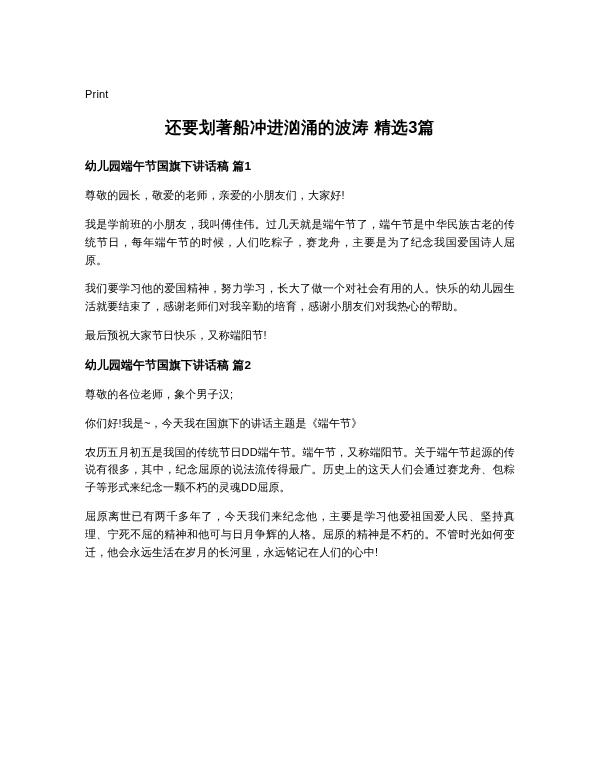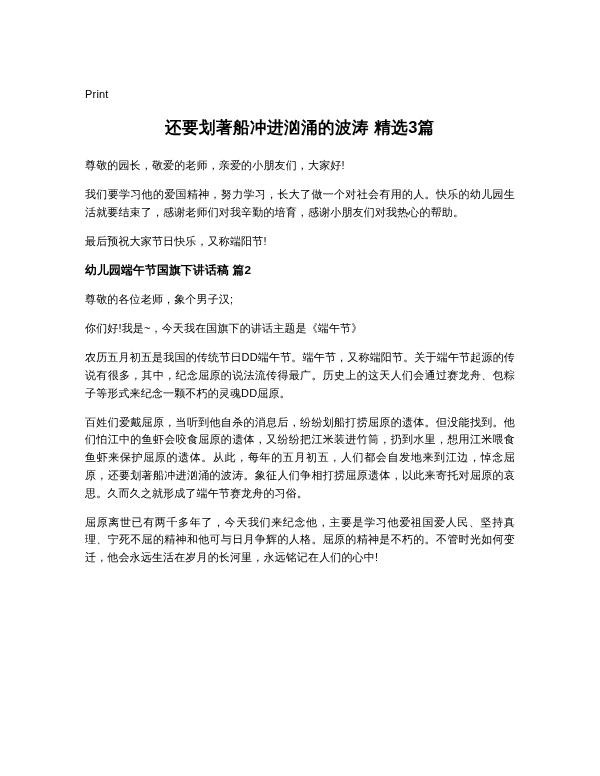--- a/index.html
+++ b/index.html
@@ -71,28 +71,29 @@
 <div class="page">
 
   <div class="print-label">Print</div>
 
   <div class="content">
 
     <h1 class="doc-title">还要划著船冲进汹涌的波涛 精选3篇</h1>
 
 
     <div>
+      <div class="section-head">幼儿园端午节国旗下讲话稿 篇1</div>
       <p>尊敬的园长，敬爱的老师，亲爱的小朋友们，大家好!</p>
+      <p>我是学前班的小朋友，我叫傅佳伟。过几天就是端午节了，端午节是中华民族古老的传统节日，每年端午节的时候，人们吃粽子，赛龙舟，主要是为了纪念我国爱国诗人屈原。</p>
       <p>我们要学习他的爱国精神，努力学习，长大了做一个对社会有用的人。快乐的幼儿园生活就要结束了，感谢老师们对我辛勤的培育，感谢小朋友们对我热心的帮助。</p>
       <p>最后预祝大家节日快乐，又称端阳节!</p>
     </div>
 
     <div>
       <div class="section-head">幼儿园端午节国旗下讲话稿 篇2</div>
       <p>尊敬的各位老师，象个男子汉;</p>
       <p>你们好!我是~，今天我在国旗下的讲话主题是《端午节》</p>
       <p>农历五月初五是我国的传统节日DD端午节。端午节，又称端阳节。关于端午节起源的传说有很多，其中，纪念屈原的说法流传得最广。历史上的这天人们会通过赛龙舟、包粽子等形式来纪念一颗不朽的灵魂DD屈原。</p>
-      <p>百姓们爱戴屈原，当听到他自杀的消息后，纷纷划船打捞屈原的遗体。但没能找到。他们怕江中的鱼虾会咬食屈原的遗体，又纷纷把江米装进竹筒，扔到水里，想用江米喂食鱼虾来保护屈原的遗体。从此，每年的五月初五，人们都会自发地来到江边，悼念屈原，还要划著船冲进汹涌的波涛。象征人们争相打捞屈原遗体，以此来寄托对屈原的哀思。久而久之就形成了端午节赛龙舟的习俗。</p>
       <p>屈原离世已有两千多年了，今天我们来纪念他，主要是学习他爱祖国爱人民、坚持真理、宁死不屈的精神和他可与日月争辉的人格。屈原的精神是不朽的。不管时光如何变迁，他会永远生活在岁月的长河里，永远铭记在人们的心中!</p>
     </div>
 
   </div>
 </div>
 
 </body></html>

